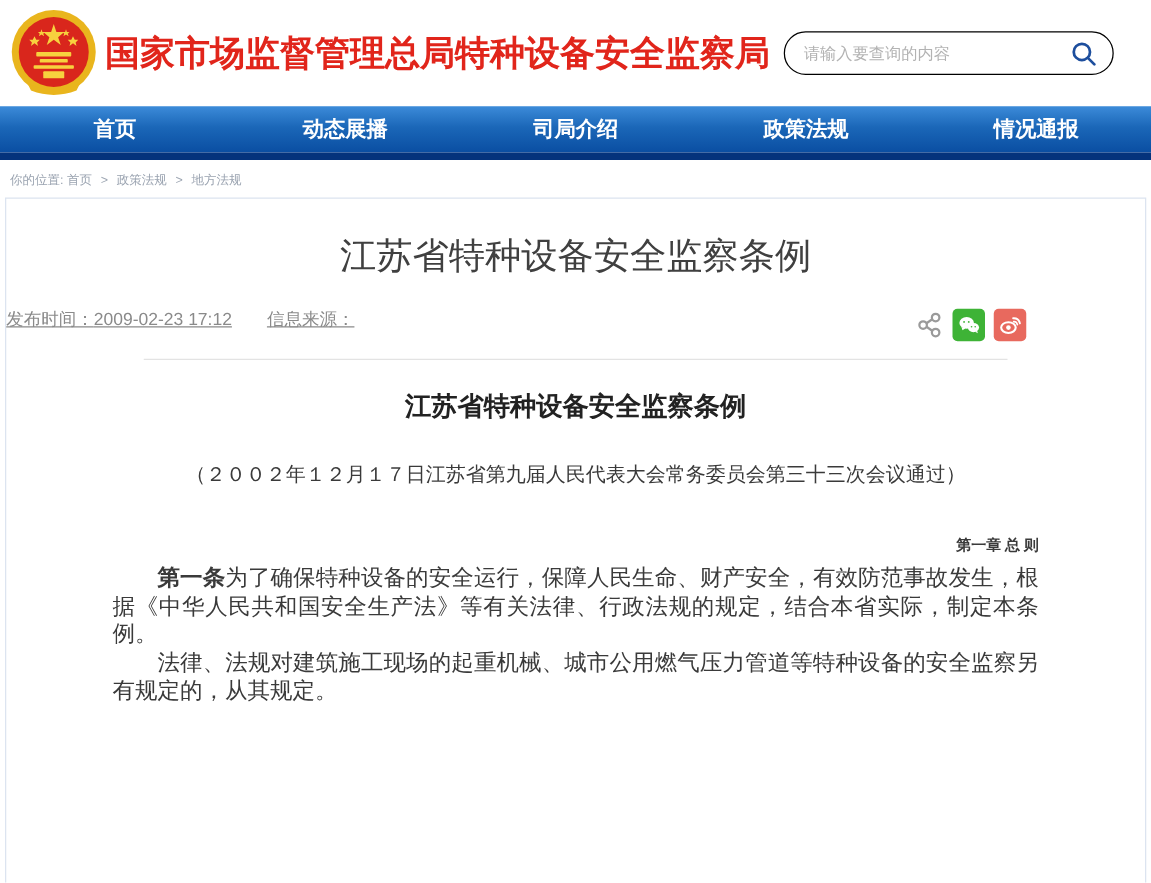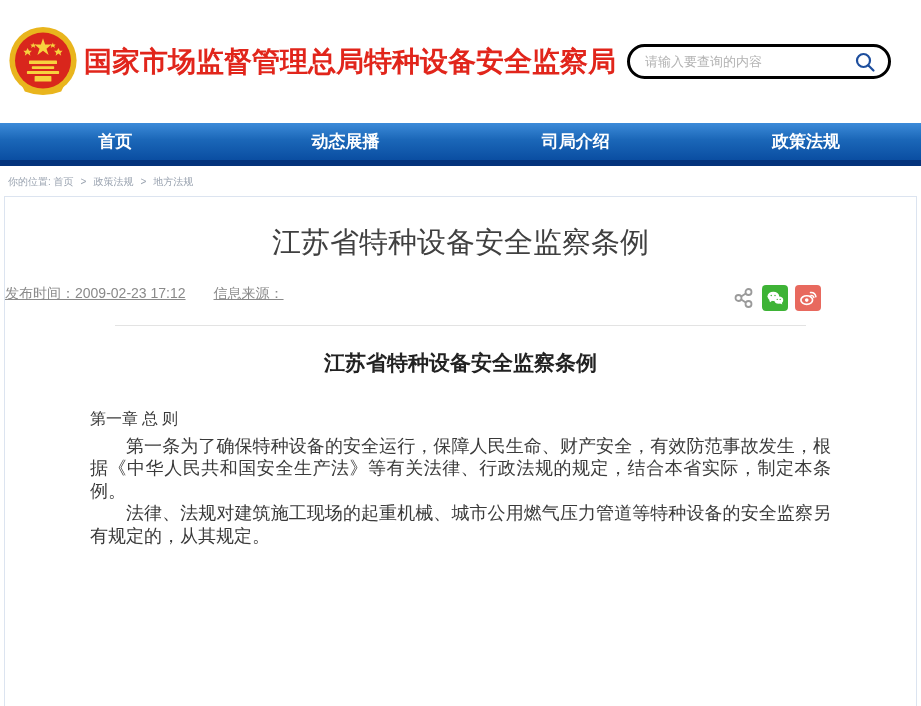--- a/index.html
+++ b/index.html
@@ -1,24 +1,24 @@
 <!DOCTYPE html>
 <html><head>
 <meta charset="utf-8">
 <style>
   * { margin:0; padding:0; box-sizing:border-box; }
   html,body { width:921px; height:706px; overflow:hidden; background:#fff;
               font-family:"Liberation Sans", sans-serif; }
 
   
-  .header { height:123px; display:flex; align-items:center; padding:0 30px 0 8px; background:#fff; }
+  .header { height:85px; display:flex; align-items:center; padding:0 30px 0 8px; background:#fff; }
   .logo { width:70px; height:76px; flex:0 0 auto; }
   .site-title { font-size:28px; font-weight:700; color:#e1251b; margin-left:6px;
                 letter-spacing:0px; white-space:nowrap; }
-  .search-wrap { margin-left:auto; width:264px; height:35px; border:3px solid #000000;
+  .search-wrap { margin-left:auto; width:264px; height:35px; border:1px solid #000000;
                  border-radius:18px; display:flex; align-items:center; padding:0 12px 0 15px; }
   .search-input { flex:1; border:none; outline:none; font-size:13px; color:#555;
                   font-family:"Liberation Sans", sans-serif; background:transparent; }
   .search-input::placeholder { color:#b3b3b3; }
   .search-btn { width:22px; height:22px; background:none; border:none; cursor:pointer; padding:0; }
 
   
   .nav { height:43px; display:flex; align-items:stretch;
          background:linear-gradient(180deg,#3c8bd9 0%, #1b67b8 45%, #0a4ea2 100%);
          border-bottom:6px solid #04337c; }
@@ -42,23 +42,23 @@
               justify-content:center; border:none; cursor:pointer; padding:0; }
   .share-plain { width:22px; height:22px; background:none; border:none; cursor:pointer; padding:0; }
   .sep-line { margin:12px 110px 0; border-top:1px solid #e3e3e3; }
 
   
   .article-body { padding:24px 85px 0; font-family:"Liberation Serif", serif;
                   font-size:18px; line-height:22.5px; color:#3a3a3a; text-align:justify; }
   .doc-title { text-align:center; font-size:21px; font-weight:700; color:#222;
                margin-bottom:32px; line-height:26px; }
   .passed-line { text-align:center; font-size:16px; margin-bottom:32px; }
-  .chapter-heading { text-align:left; font-size:16px; font-weight:400; margin-bottom:4px; }
+  .chapter-heading { text-align:right; font-size:12px; font-weight:700; margin-bottom:4px; }
   .para { text-indent:2em; }
-  .para b { font-weight:400; }
+  .para b { font-weight:700; }
 </style>
 </head>
 <body>
 
 <div class="header">
   <span class="logo">
     <svg viewBox="0 0 100 108" width="70" height="76">
       <circle cx="50" cy="52" r="48" fill="#e9b51d"></circle>
       <circle cx="50" cy="52" r="40" fill="#d9261c"></circle>
       <polygon points="50,20 53,29 62,29 55,35 58,44 50,38 42,44 45,35 38,29 47,29" fill="#f7d23e"></polygon>
@@ -83,20 +83,21 @@
       </svg>
     </button>
   </div>
 </div>
 
 <div class="nav">
     <a class="nav-item">首页</a>
     <a class="nav-item">动态展播</a>
     <a class="nav-item">司局介绍</a>
     <a class="nav-item">政策法规</a>
+    <a class="nav-item">情况通报</a>
   </div>
 
 <div class="breadcrumb">
   <span>你的位置:</span>
   <span><a>首页</a><span class="bc-sep">&gt;</span><a>政策法规</a><span class="bc-sep">&gt;</span><a>地方法规</a></span>
 </div>
 
 <div class="content-box">
 
   <div class="article-title">江苏省特种设备安全监察条例</div>
@@ -134,19 +135,20 @@
           <path d="M15.5 8.8 q3 -0.2 3.6 2.8" fill="none" stroke="#fff" stroke-width="1.6" stroke-linecap="round"></path>
         </svg>
       </button>
     </span>
   </div>
 
   <div class="sep-line"></div>
 
   <div class="article-body">
     <div class="doc-title">江苏省特种设备安全监察条例</div>
+    <div class="passed-line">（２００２年１２月１７日江苏省第九届人民代表大会常务委员会第三十三次会议通过）</div>
     <div class="chapter-heading">第一章 总 则</div>
     <div>
         <p class="para"><b>第一条</b>为了确保特种设备的安全运行，保障人民生命、财产安全，有效防范事故发生，根据《中华人民共和国安全生产法》等有关法律、行政法规的规定，结合本省实际，制定本条例。</p>
         <p class="para">法律、法规对建筑施工现场的起重机械、城市公用燃气压力管道等特种设备的安全监察另有规定的，从其规定。</p>
       </div>
   </div>
 </div>
 
 </body></html>

